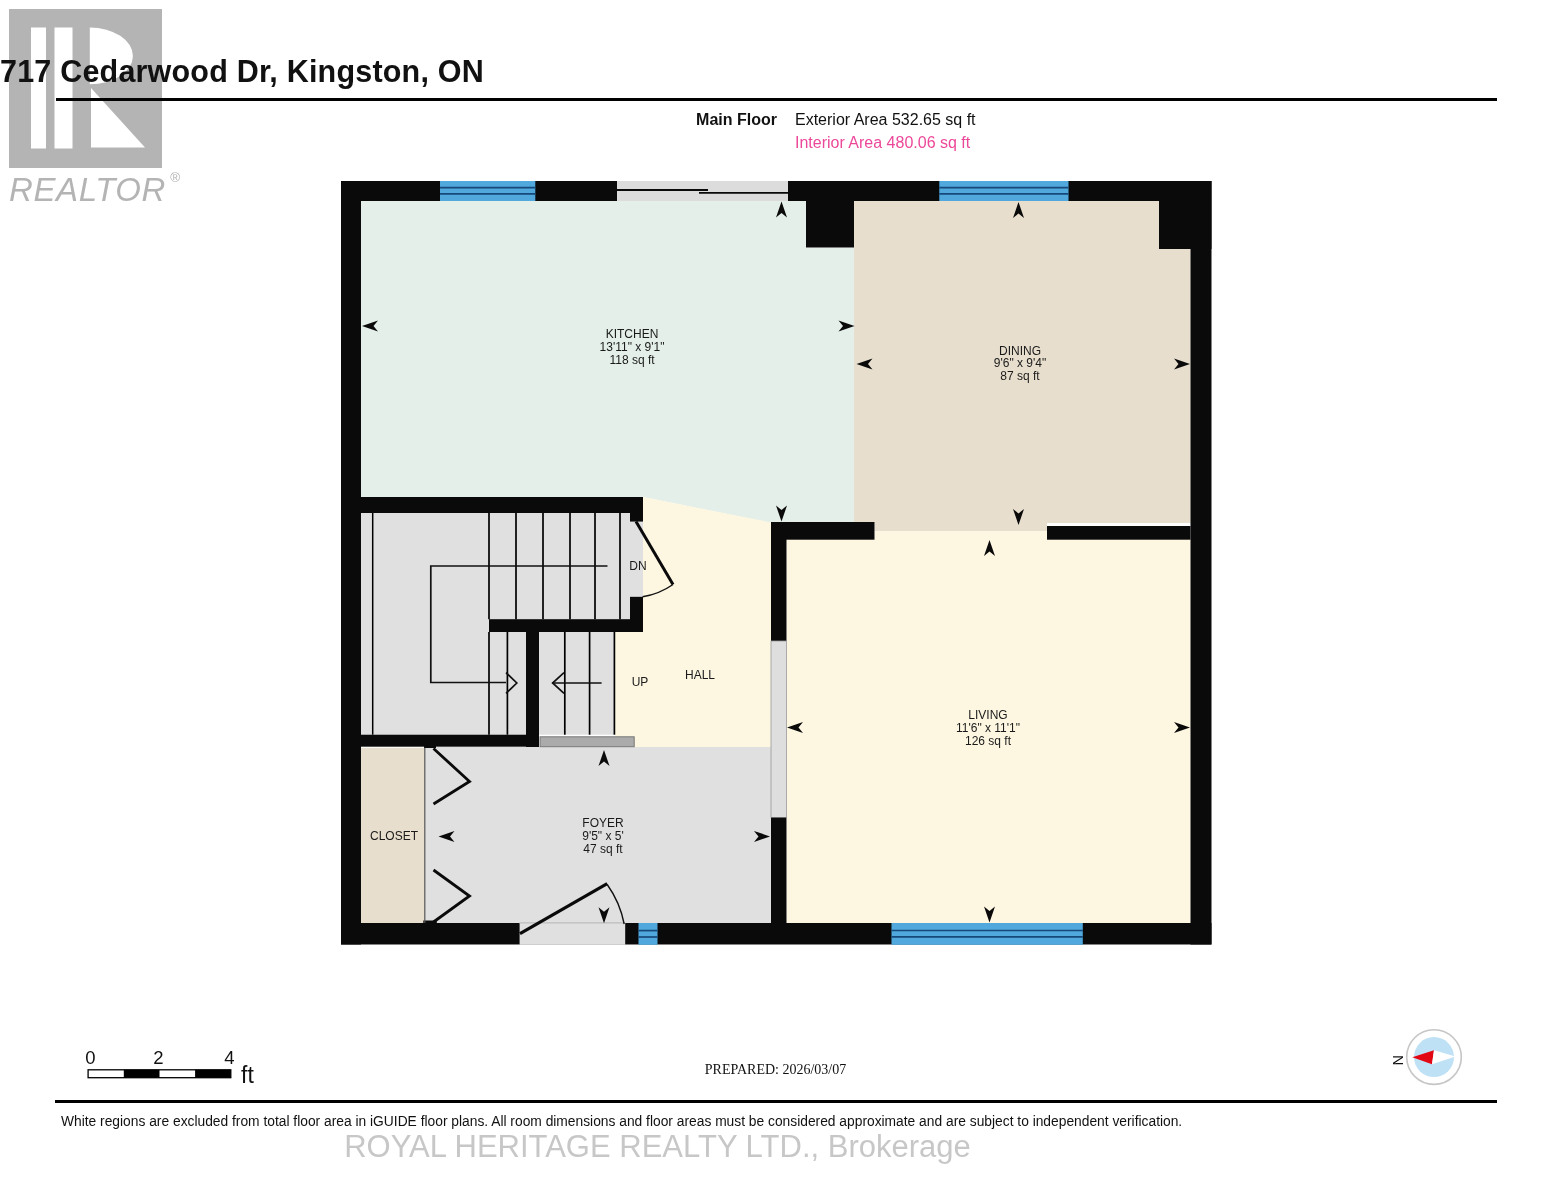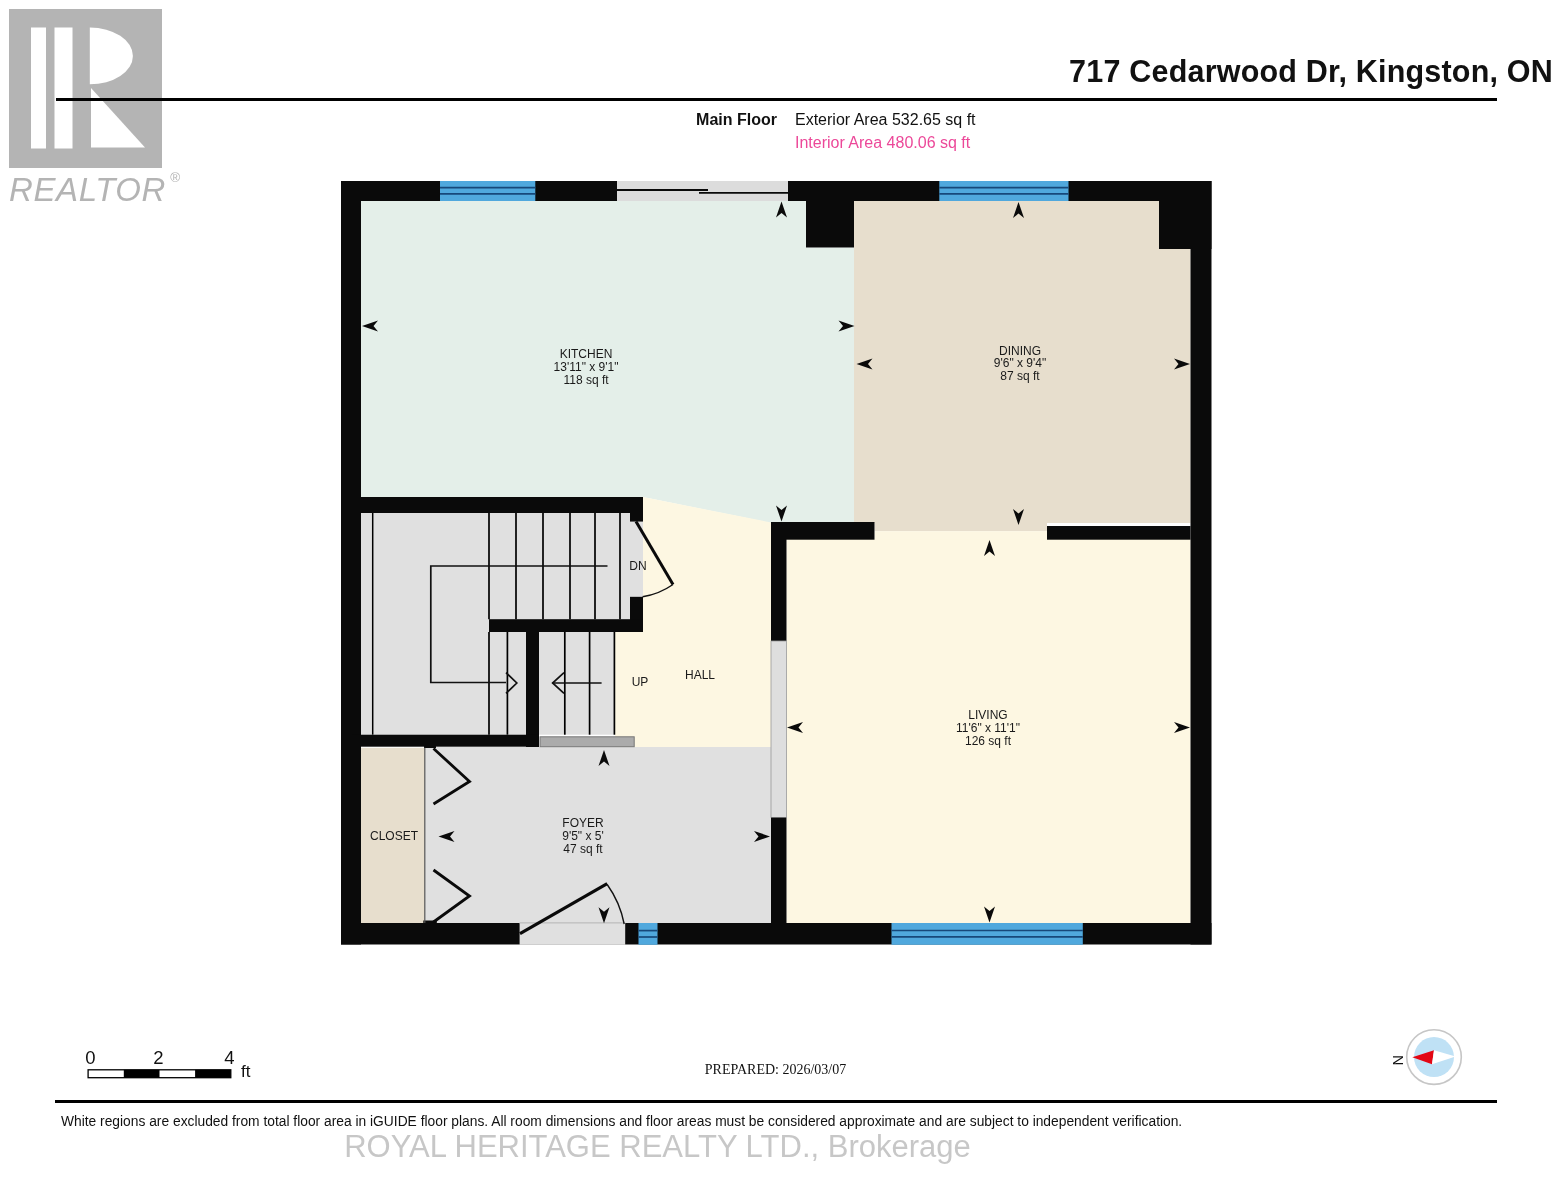--- a/index.html
+++ b/index.html
@@ -14,21 +14,21 @@
 
 <svg class="abs" style="left:9px;top:9px;" width="153" height="159" viewBox="0 0 153 159">
   <rect x="22" y="18.5" width="15" height="121" fill="#fff"></rect>
   <rect x="45.5" y="18.5" width="18" height="121" fill="#fff"></rect>
   <path d="M80.8,18.5 A43.1,28.4 0 0 1 80.8,75.3 Z" fill="#fff"></path>
   <polygon points="82,79 136,138.6 82,138.6" fill="#fff"></polygon>
 </svg>
 
 <div class="abs" style="left:9px;top:171px;width:185px;color:#b4b4b4;font-size:33px;letter-spacing:0.6px;font-style:italic;">REALTOR<span style="position:absolute;left:161px;top:-1px;font-size:13.5px;letter-spacing:0;">®</span></div>
 
-<div class="abs" style="left:0;top:53.5px;width:1553px;text-align:right;font-size:30.5px;font-weight:bold;color:#111;letter-spacing:0.2px;">717 Cedarwood Dr, Kingston, ON</div>
+<div class="abs" style="left:0;top:53.5px;width:1553px;text-align:left;font-size:30.5px;font-weight:bold;color:#111;letter-spacing:0.2px;">717 Cedarwood Dr, Kingston, ON</div>
 
 <div class="abs" style="left:56px;top:98px;width:1441px;height:2.6px;background:#000;"></div>
 
 <div class="abs" style="right:776px;top:111px;font-size:16px;font-weight:bold;color:#111;white-space:nowrap;margin-left:26px;">Main Floor</div>
 
 <div class="abs" style="left:795px;top:111px;font-size:16px;color:#111;white-space:nowrap;">Exterior Area 532.65 sq ft</div>
 
 <div class="abs" style="left:795px;top:134px;font-size:16px;color:#ec4899;white-space:nowrap;">Interior Area 480.06 sq ft</div>
 
 <svg class="abs" style="left:0;top:0;" width="1553" height="1200" viewBox="0 0 1553 1200">
@@ -197,47 +197,47 @@
   </g>
 
   <g fill="#0a0a0a">
     <polygon points="438.5,836.4 454.5,830.9 450,836.4 454.5,841.9"></polygon>
     <polygon points="770,836.4 754,830.9 758.5,836.4 754,841.9"></polygon>
     <polygon points="604,750 609.5,766 604,761.5 598.5,766"></polygon>
     <polygon points="604,923.3 609.5,907.3 604,911.8 598.5,907.3"></polygon>
   </g>
 </svg>
 
-<div class="lbl" style="left:486px;top:328px;width:200px;margin-top:20px;">KITCHEN<br>13'11" x 9'1"<br>118 sq ft</div>
+<div class="lbl" style="left:532px;top:328px;width:200px;">KITCHEN<br>13'11" x 9'1"<br>118 sq ft</div>
 
 <div class="lbl" style="left:920px;top:344.5px;width:200px;">DINING<br>9'6" x 9'4"<br>87 sq ft</div>
 
 <div class="lbl" style="left:888px;top:709px;width:200px;">LIVING<br>11'6" x 11'1"<br>126 sq ft</div>
 
-<div class="lbl" style="left:483px;top:817px;width:200px;">FOYER<br>9'5" x 5'<br>47 sq ft</div>
+<div class="lbl" style="left:503px;top:817px;width:200px;">FOYER<br>9'5" x 5'<br>47 sq ft</div>
 
 <div class="lbl" style="left:650px;top:669px;width:100px;">HALL</div>
 
 <div class="lbl" style="left:615px;top:676px;width:50px;">UP</div>
 
 <div class="lbl" style="left:613px;top:559.5px;width:50px;">DN</div>
 
 <div class="lbl" style="left:344px;top:830px;width:100px;">CLOSET</div>
 
 <div class="abs" style="left:55px;top:1047px;width:71px;text-align:center;font-size:18.5px;color:#111;">0</div>
 <div class="abs" style="left:123px;top:1047px;width:71px;text-align:center;font-size:18.5px;color:#111;">2</div>
 <div class="abs" style="left:194px;top:1047px;width:71px;text-align:center;font-size:18.5px;color:#111;">4</div>
 
 <svg class="abs" style="left:86px;top:1068px;" width="160" height="12" viewBox="0 0 160 12">
   <rect x="2.1" y="1.8" width="142.7" height="7.9" fill="#fff" stroke="#000" stroke-width="1.3"></rect>
   <rect x="37.8" y="1.8" width="35.7" height="7.9" fill="#000"></rect>
   <rect x="109.1" y="1.8" width="35.7" height="7.9" fill="#000"></rect>
 </svg>
 
-<div class="abs" style="left:241px;top:1062px;font-size:17px;color:#111;">ft</div>
+<div class="abs" style="left:241px;top:1062px;font-size:23px;color:#111;">ft</div>
 
 <div class="abs" style="left:0;top:1061.5px;width:1551px;text-align:center;font-size:14px;color:#111;font-family:Liberation Serif, serif;">PREPARED: 2026/03/07</div>
 
 <svg class="abs" style="left:1380px;top:1020px;" width="100" height="80" viewBox="0 0 100 80">
   <circle cx="54" cy="37.1" r="27.3" fill="#fff" stroke="#c6c6c6" stroke-width="1.6"></circle>
   <circle cx="54" cy="37.1" r="20" fill="#bfe1f5"></circle>
   <polygon points="32.3,37.2 54,30.2 52,44.3" fill="#e30613"></polygon>
   <polygon points="54,30.2 75.6,36.6 52,44.3" fill="#fff"></polygon>
   <text x="0" y="0" font-size="14.5" fill="#111" transform="translate(18.3 40.3) rotate(-90)" text-anchor="middle" dy="5" font-family="Liberation Sans, sans-serif">N</text>
 </svg>

